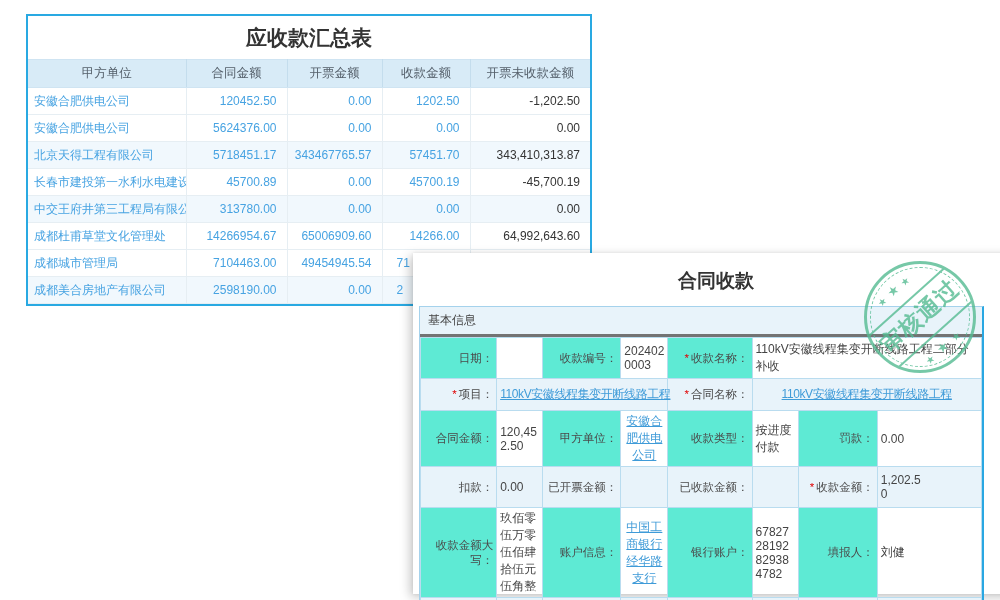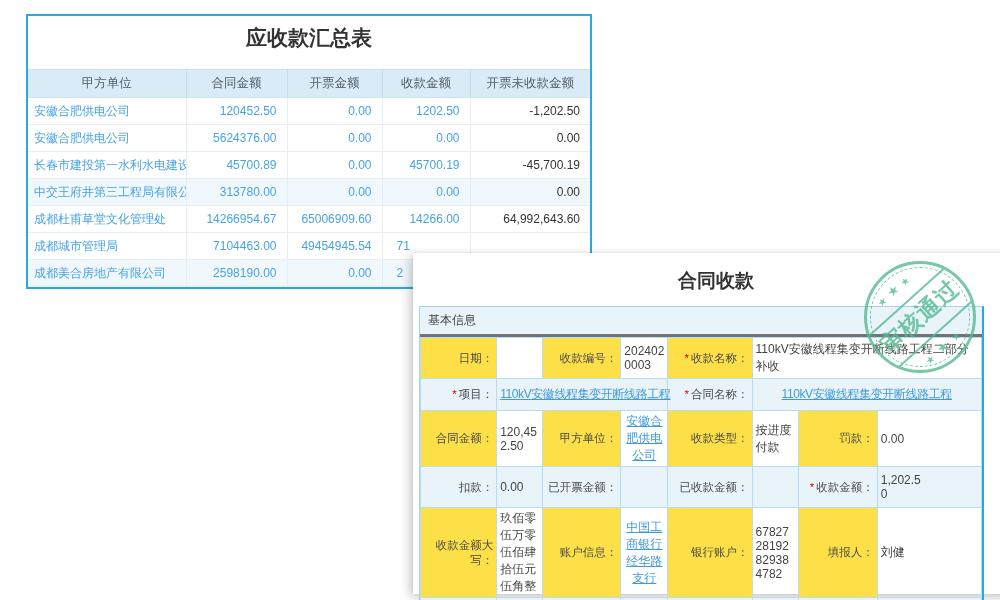--- a/index.html
+++ b/index.html
@@ -1,21 +1,21 @@
 <!DOCTYPE html>
 <html><head>
 <meta charset="utf-8">
 <style>
   html,body{margin:0;padding:0;width:1000px;height:600px;background:#fff;
     font-family:"Liberation Sans","DejaVu Sans",sans-serif;overflow:hidden;}
   .window{position:absolute;background:#fff;box-sizing:border-box;}
 
   
   #panel1{left:26px;top:14px;width:566px;border:2px solid #29a9e2;z-index:1;}
-  .p1-title{height:53px;line-height:43px;text-align:center;font-size:21px;font-weight:bold;color:#333;}
+  .p1-title{height:43px;line-height:43px;text-align:center;font-size:21px;font-weight:bold;color:#333;}
   #summaryTable{width:562px;border-collapse:collapse;table-layout:fixed;}
   #summaryTable col.c0{width:158px}#summaryTable col.c1{width:101px}
   #summaryTable col.c2{width:95px}#summaryTable col.c3{width:88px}#summaryTable col.c4{width:120px}
   #summaryTable th{background:#d8ebf7;color:#55606b;font-weight:normal;font-size:12.5px;
     height:25px;border:1px solid #cfe4f2;border-left:none;border-right:1px solid #c4dded;}
   #summaryTable th:last-child{border-right:none;}
   #summaryTable td{height:24px;font-size:12px;border-bottom:1px solid #e6eef3;
     border-right:1px solid #e6eef3;white-space:nowrap;overflow:hidden;}
   #summaryTable td:last-child{border-right:none;}
   #summaryTable tr.alt td{background:#f1f8fd;}
@@ -31,21 +31,21 @@
   .form-wrap{position:absolute;left:6px;top:53px;width:562px;
     border:1px solid #a5d2ec;border-right:2px solid #29a7e2;border-bottom:2px solid #29a7e2;}
   .section-bar{height:27px;line-height:27px;background:#e8f3fa;border-bottom:3px solid #737373;
     font-size:12px;color:#444;padding-left:8px;}
   #formTable{width:100%;border-collapse:collapse;table-layout:fixed;}
   #formTable col.f0{width:76px}#formTable col.f1{width:46px}#formTable col.f2{width:78px}
   #formTable col.f3{width:47px}#formTable col.f4{width:84px}#formTable col.f5{width:46px}
   #formTable col.f6{width:79px}#formTable col.f7{width:104px}
   #formTable td{border:1px solid #b9dcef;font-size:12px;color:#444;padding:2px 3px;
     vertical-align:middle;word-break:break-all;}
-  #formTable td.lbl{background:#fde047;text-align:right;font-size:11.5px;color:#4a4a4a;}
+  #formTable td.lbl{background:#5eead4;text-align:right;font-size:11.5px;color:#4a4a4a;}
   #formTable tr.alt td{background:#e8f3fa;}
   #formTable a{color:#3f9bd8;text-decoration:underline;}
   .star{color:#e00000;font-style:normal;margin-right:2px;}
   .ctr{text-align:center;}
   .tight{white-space:nowrap;letter-spacing:-0.4px;}
   .sm{font-size:11px;}
   .narrow{display:inline-block;max-width:46px;word-break:break-all;text-align:left;}
   tr.r1 td{height:36px}tr.r2 td{height:27px}tr.r3 td{height:43px}
   tr.r4 td{height:36px}tr.r5 td{height:76px}tr.r6 td{height:29px}
 
@@ -93,20 +93,27 @@
         <td class="num">1202.50</td>
         <td class="dark">-1,202.50</td>
       </tr>
       <tr>
         <td class="company">安徽合肥供电公司</td>
         <td class="num">5624376.00</td>
         <td class="num">0.00</td>
         <td class="num">0.00</td>
         <td class="dark">0.00</td>
       </tr>
+      <tr class="alt">
+        <td class="company">北京天得工程有限公司</td>
+        <td class="num">5718451.17</td>
+        <td class="num">343467765.57</td>
+        <td class="num">57451.70</td>
+        <td class="dark">343,410,313.87</td>
+      </tr>
       <tr>
         <td class="company">长春市建投第一水利水电建设</td>
         <td class="num">45700.89</td>
         <td class="num">0.00</td>
         <td class="num">45700.19</td>
         <td class="dark">-45,700.19</td>
       </tr>
       <tr class="alt">
         <td class="company">中交王府井第三工程局有限公</td>
         <td class="num">313780.00</td>

